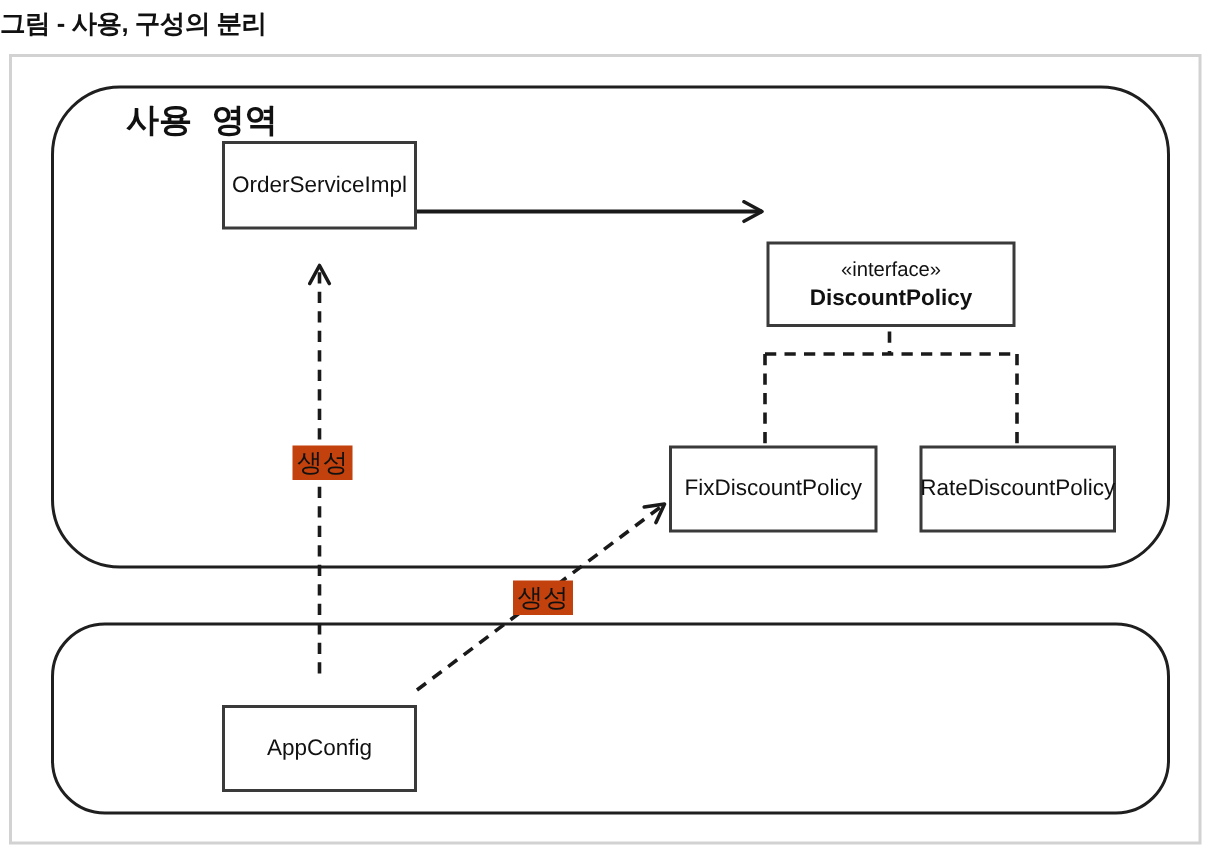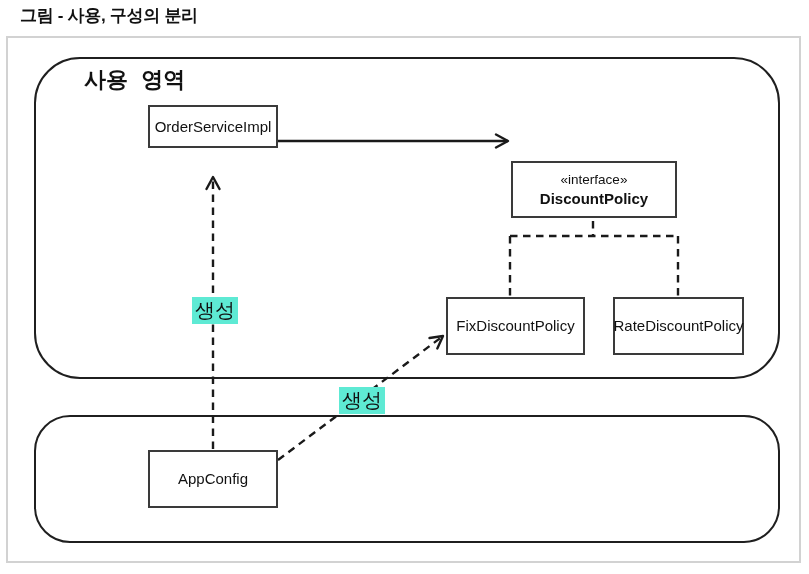--- a/index.html
+++ b/index.html
@@ -9,21 +9,21 @@
   }
   .canvas {
     position: relative;
     width: 809px;
     height: 574px;
     background: #ffffff;
     overflow: hidden;
   }
   .doc-title {
     position: absolute;
-    left: 20px;
+    left: 0;
     top: 4px;
     font-size: 17px;
     font-weight: bold;
     letter-spacing: -0.3px;
     white-space: nowrap;
   }
   .outer-frame {
     position: absolute;
     box-sizing: border-box;
     left: 6px;
@@ -63,31 +63,31 @@
     background: #ffffff;
     display: flex;
     flex-direction: column;
     align-items: center;
     justify-content: center;
     font-size: 15px;
     line-height: 1.3;
     text-align: center;
     white-space: nowrap;
   }
-  .node-order    { left: 148px; top: 105px; width: 130px; height: 43px; }
+  .node-order    { left: 148px; top: 94px; width: 130px; height: 59px; }
   .node-discount { left: 511px; top: 113px; width: 166px; height: 57px; margin-top: 48px; }
   .node-fix      { left: 446px; top: 297px; width: 139px; height: 58px; }
   .node-rate     { left: 613px; top: 297px; width: 131px; height: 58px; align-items: center; }
-  .node-app      { left: 148px; top: 450px; width: 130px; height: 58px; }
+  .node-app      { left: 148px; top: 470px; width: 130px; height: 58px; }
   .stereotype { font-size: 13.5px; font-weight: normal; }
   .node-name-bold { font-weight: bold; font-size: 15px; }
   .edge-label {
     position: absolute;
-    background: #5eead4;
-    font-size: 20px;
+    background: #c2410c;
+    font-size: 17px;
     padding: 0 3px;
     transform: translateX(-50%);
     white-space: nowrap;
   }
   .edge-label-v { left: 215px; top: 297px; }
   .edge-label-d { left: 362px; top: 387px; }
 </style>
 </head>
 <body>
 

